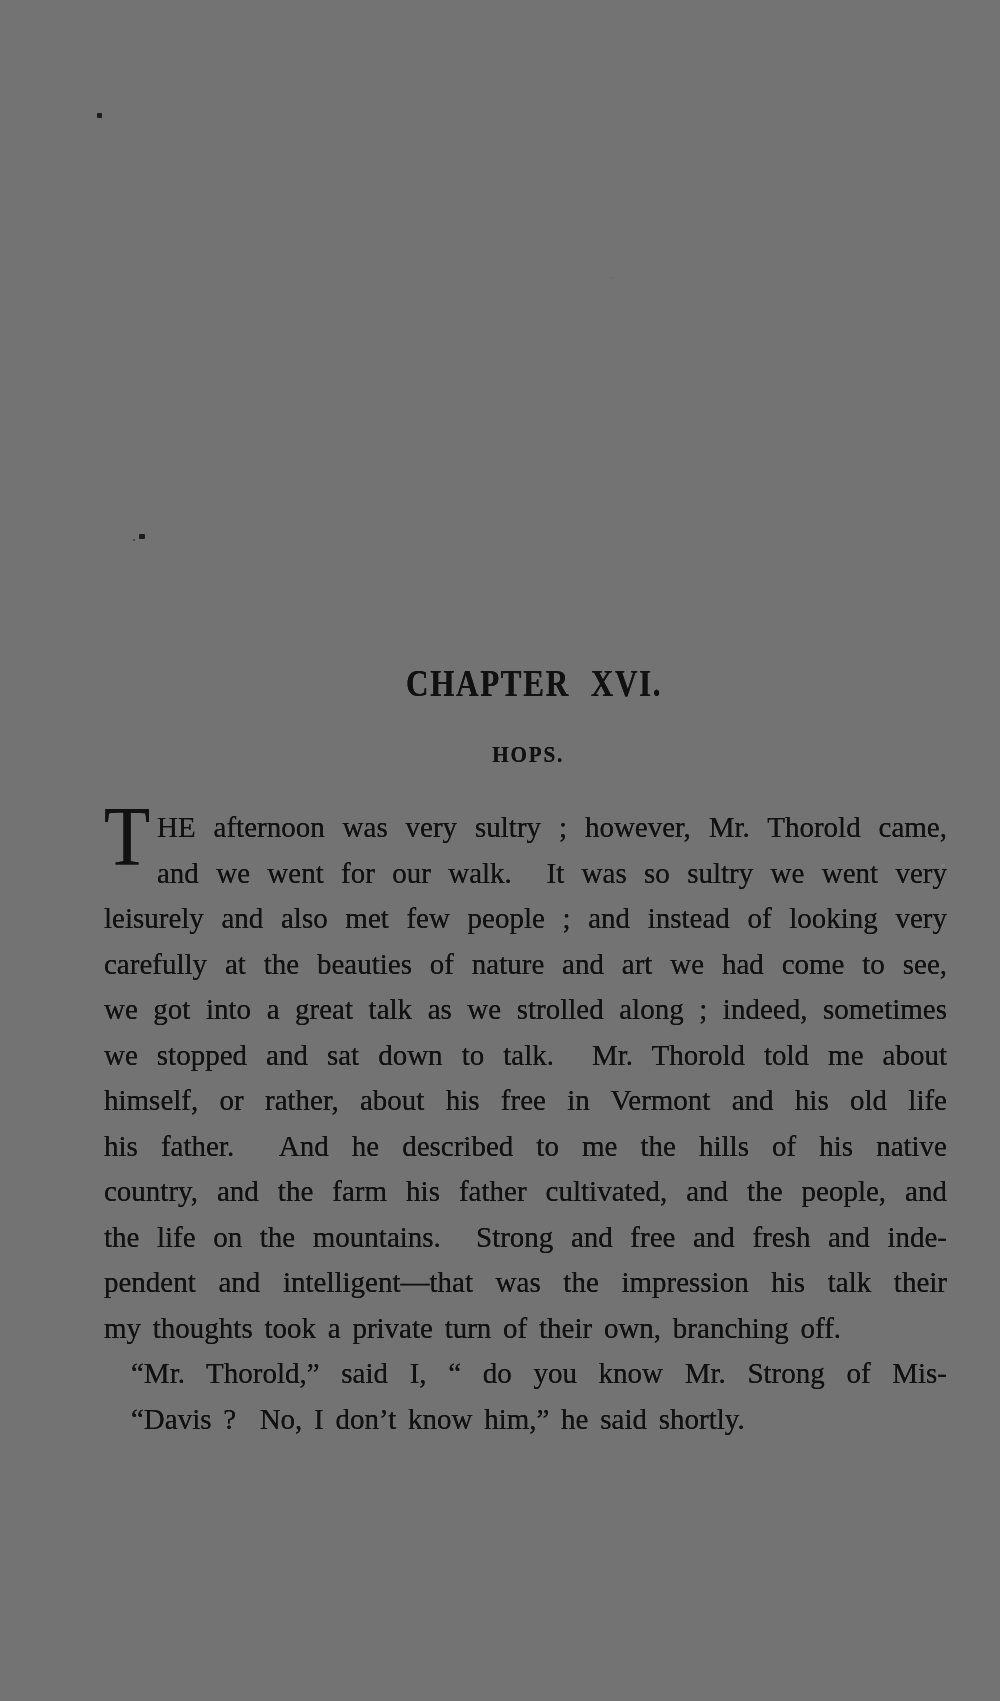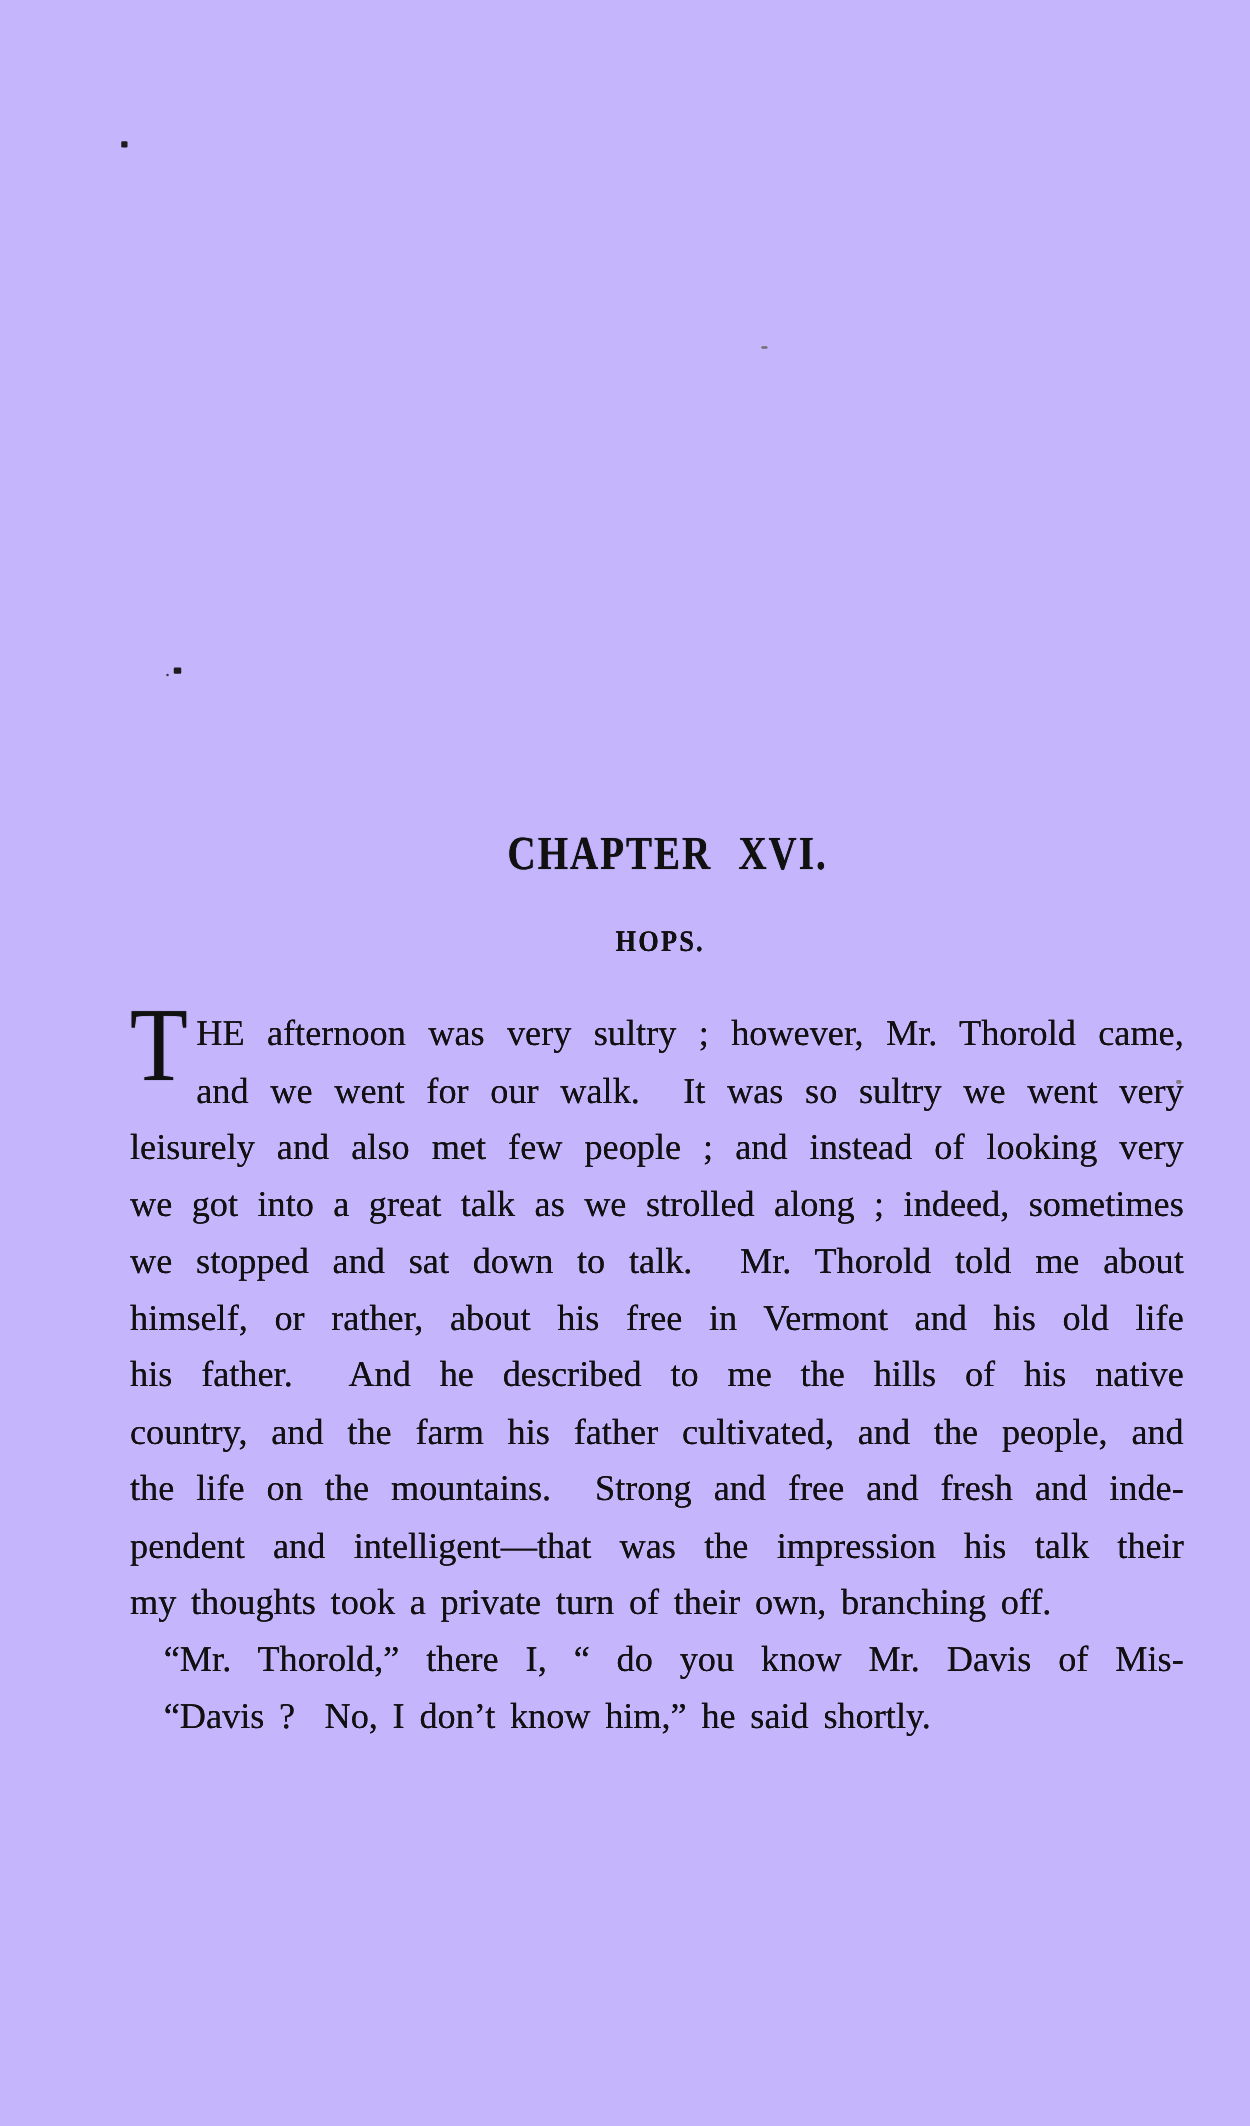--- a/index.html
+++ b/index.html
@@ -83,40 +83,41 @@
   .line.ind-drop { padding-left: 53px; }
   .line.ind-para { padding-left: 27px; }
   .speck {
     position: absolute;
     border-radius: 1px;
   }
 </style>
 </head>
 <body>
 
-<div class="page" style="background: #c4b5fd; color: rgb(17, 17, 17);">
+<div class="page" style="background: #737373; color: rgb(17, 17, 17);">
   <div class="chapter-heading">CHAPTER XVI.</div>
 
   <div class="section-heading">HOPS.</div>
 
   <div class="body-text">
     <span class="drop-cap">T</span>
     <div id="lines">
         <div class="line just ind-drop">HE afternoon was very sultry ; however, Mr. Thorold came,</div>
         <div class="line just ind-drop">and we went for our walk.&nbsp; It was so sultry we went very</div>
         <div class="line just">leisurely and also met few people ; and instead of looking very</div>
+        <div class="line just">carefully at the beauties of nature and art we had come to see,</div>
         <div class="line just">we got into a great talk as we strolled along ; indeed, sometimes</div>
         <div class="line just">we stopped and sat down to talk.&nbsp; Mr. Thorold told me about</div>
         <div class="line just">himself, or rather, about his free in Vermont and his old life</div>
         <div class="line just">his father.&nbsp; And he described to me the hills of his native</div>
         <div class="line just">country, and the farm his father cultivated, and the people, and</div>
         <div class="line just">the life on the mountains.&nbsp; Strong and free and fresh and inde-</div>
         <div class="line just">pendent and intelligent—that was the impression his talk their</div>
         <div class="line">my thoughts took a private turn of their own, branching off.</div>
-        <div class="line just ind-para">“Mr. Thorold,” there I, “ do you know Mr. Davis of Mis-</div>
+        <div class="line just ind-para">“Mr. Thorold,” said I, “ do you know Mr. Strong of Mis-</div>
         <div class="line ind-para">“Davis ?&nbsp; No, I don’t know him,” he said shortly.</div>
       </div>
   </div>
 
   <div id="specks">
       <div class="speck" style="left: 97px; top: 113px; width: 5px; height: 5px; background: rgb(28, 28, 28);"></div>
       <div class="speck" style="left: 609px; top: 277px; width: 5px; height: 2px; background: rgb(111, 111, 111);"></div>
       <div class="speck" style="left: 133px; top: 539px; width: 2px; height: 2px; background: rgb(58, 58, 58);"></div>
       <div class="speck" style="left: 139px; top: 534px; width: 6px; height: 5px; background: rgb(28, 28, 28);"></div>
       <div class="speck" style="left: 941px; top: 864px; width: 4px; height: 3px; background: rgb(125, 125, 125);"></div>

